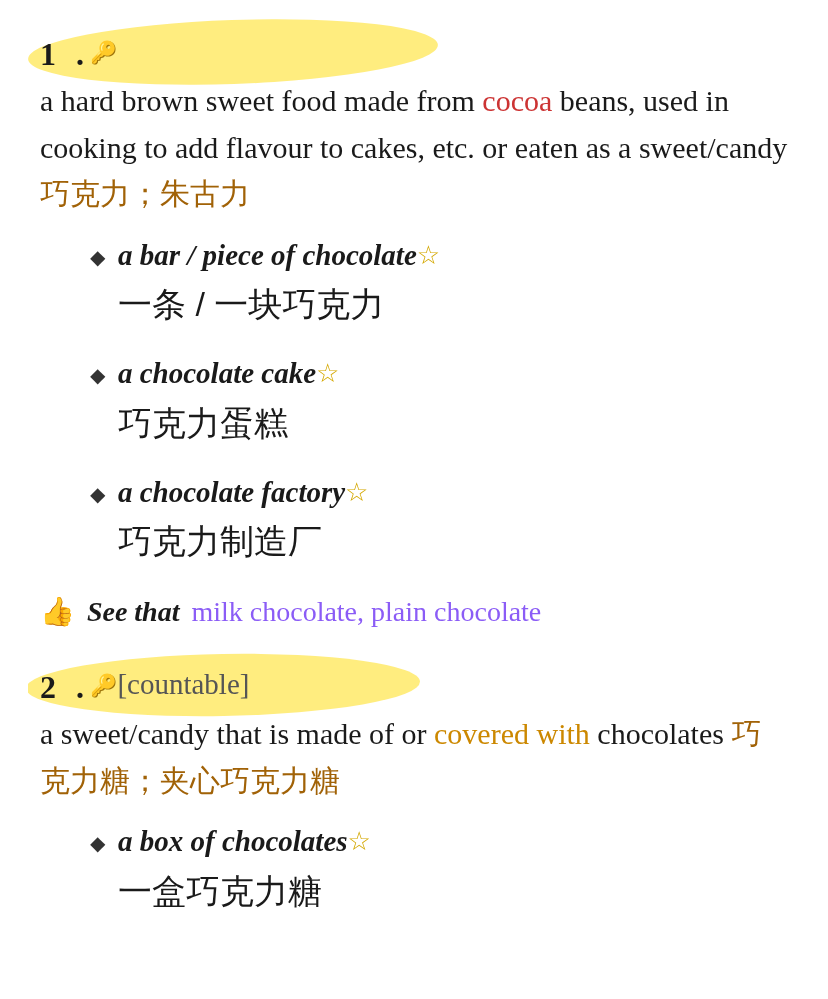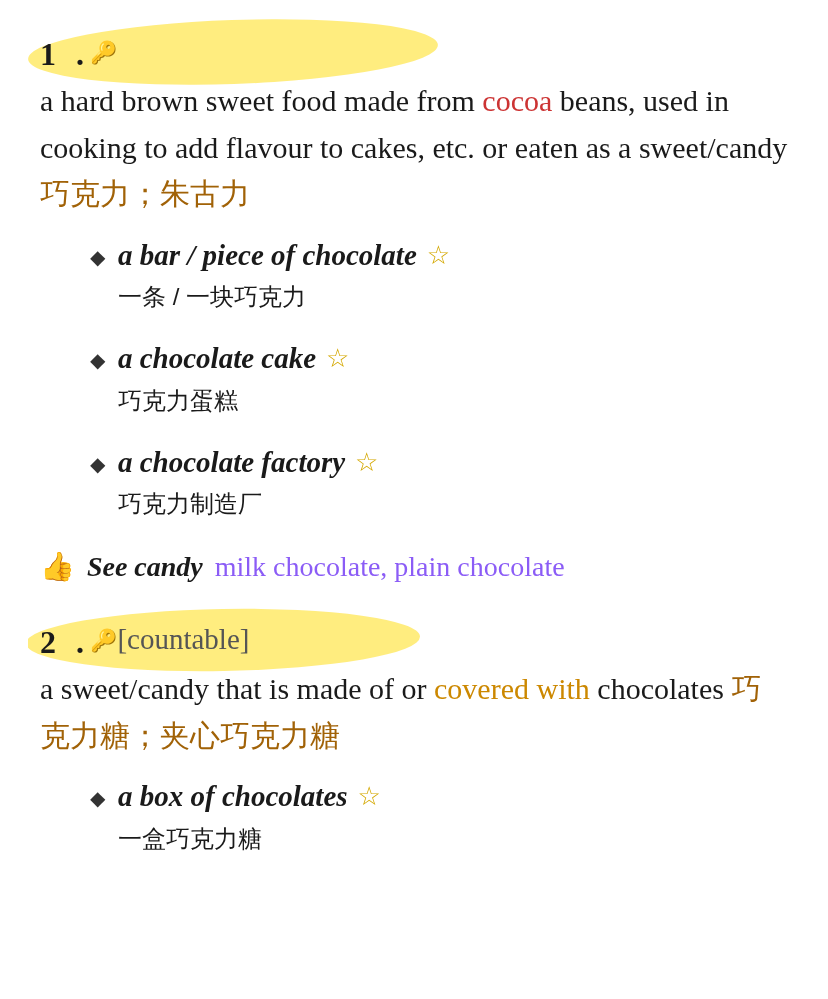--- a/index.html
+++ b/index.html
@@ -65,28 +65,27 @@
       flex: 1;
     }
 
     .example-english {
       font-style: italic;
       font-weight: bold;
       font-size: 29px;
       color: #1a1a1a;
       display: flex;
       align-items: center;
-      gap: 10px;
     }
 
     .example-chinese {
       font-family: 'PingFang SC', 'Microsoft YaHei', 'SimHei', sans-serif;
       font-style: normal;
       font-weight: normal;
-      font-size: 24px;
+      font-size: 34px;
       color: #1a1a1a;
       margin-top: 2px;
     }
 
     .star-icon {
       color: #d4a800;
       font-size: 26px;
       font-style: normal;
       font-weight: normal;
       cursor: pointer;
@@ -176,21 +175,21 @@
         </div>
         <div class="example-chinese">巧克力制造厂</div>
       </div>
     </div>
 
   </div>
 
   
   <div class="see-also-section" style="margin-left: 0;">
     <span style="color:#2255cc; font-size:28px;">👍</span>
-    <span style="font-weight:bold; font-style:italic; color:#1a1a1a; font-size:28px;">See candy</span>
+    <span style="font-weight:bold; font-style:italic; color:#1a1a1a; font-size:28px;">See that</span>
     <span style="color:#8b5cf6; font-size:28px;">milk chocolate, plain chocolate</span>
   </div>
 
 </div>
 
 <div class="entry">
 
   
   <div style="position:relative; display:inline-block; width:100%;">
     <svg style="position:absolute; top:-14px; left:-12px; pointer-events:none; z-index:0;" width="410" height="72" viewBox="0 0 410 72">

